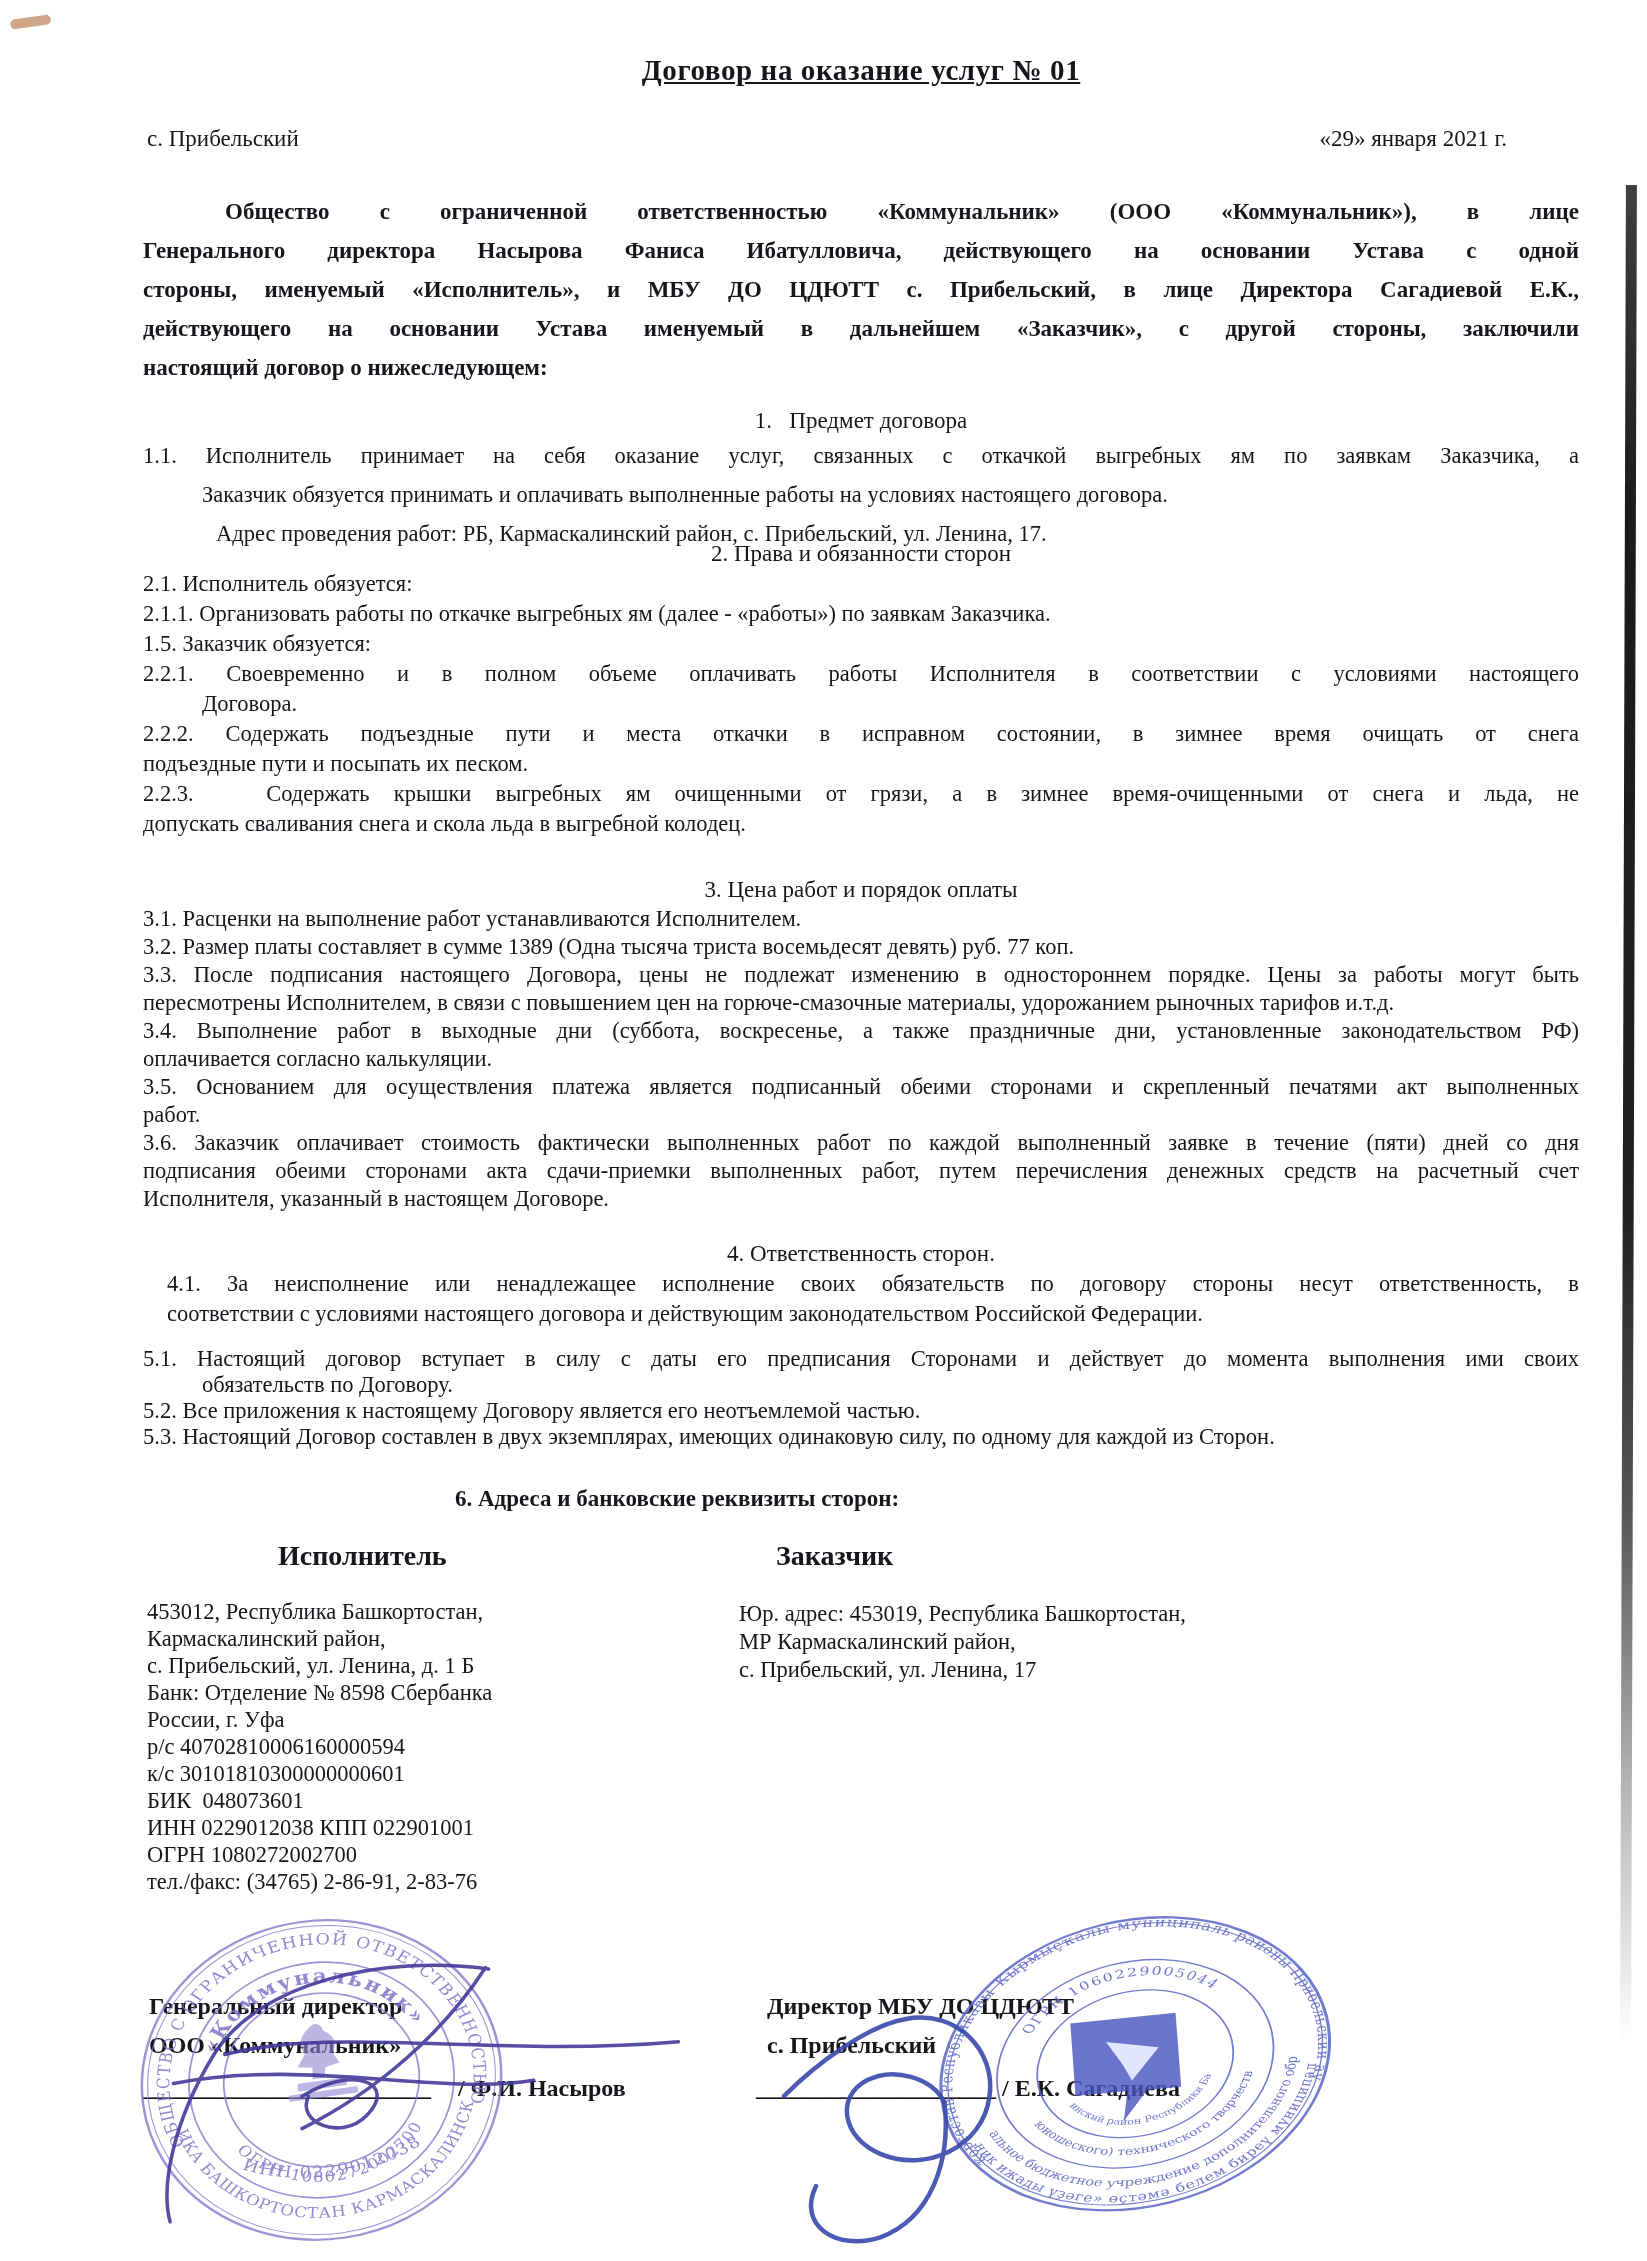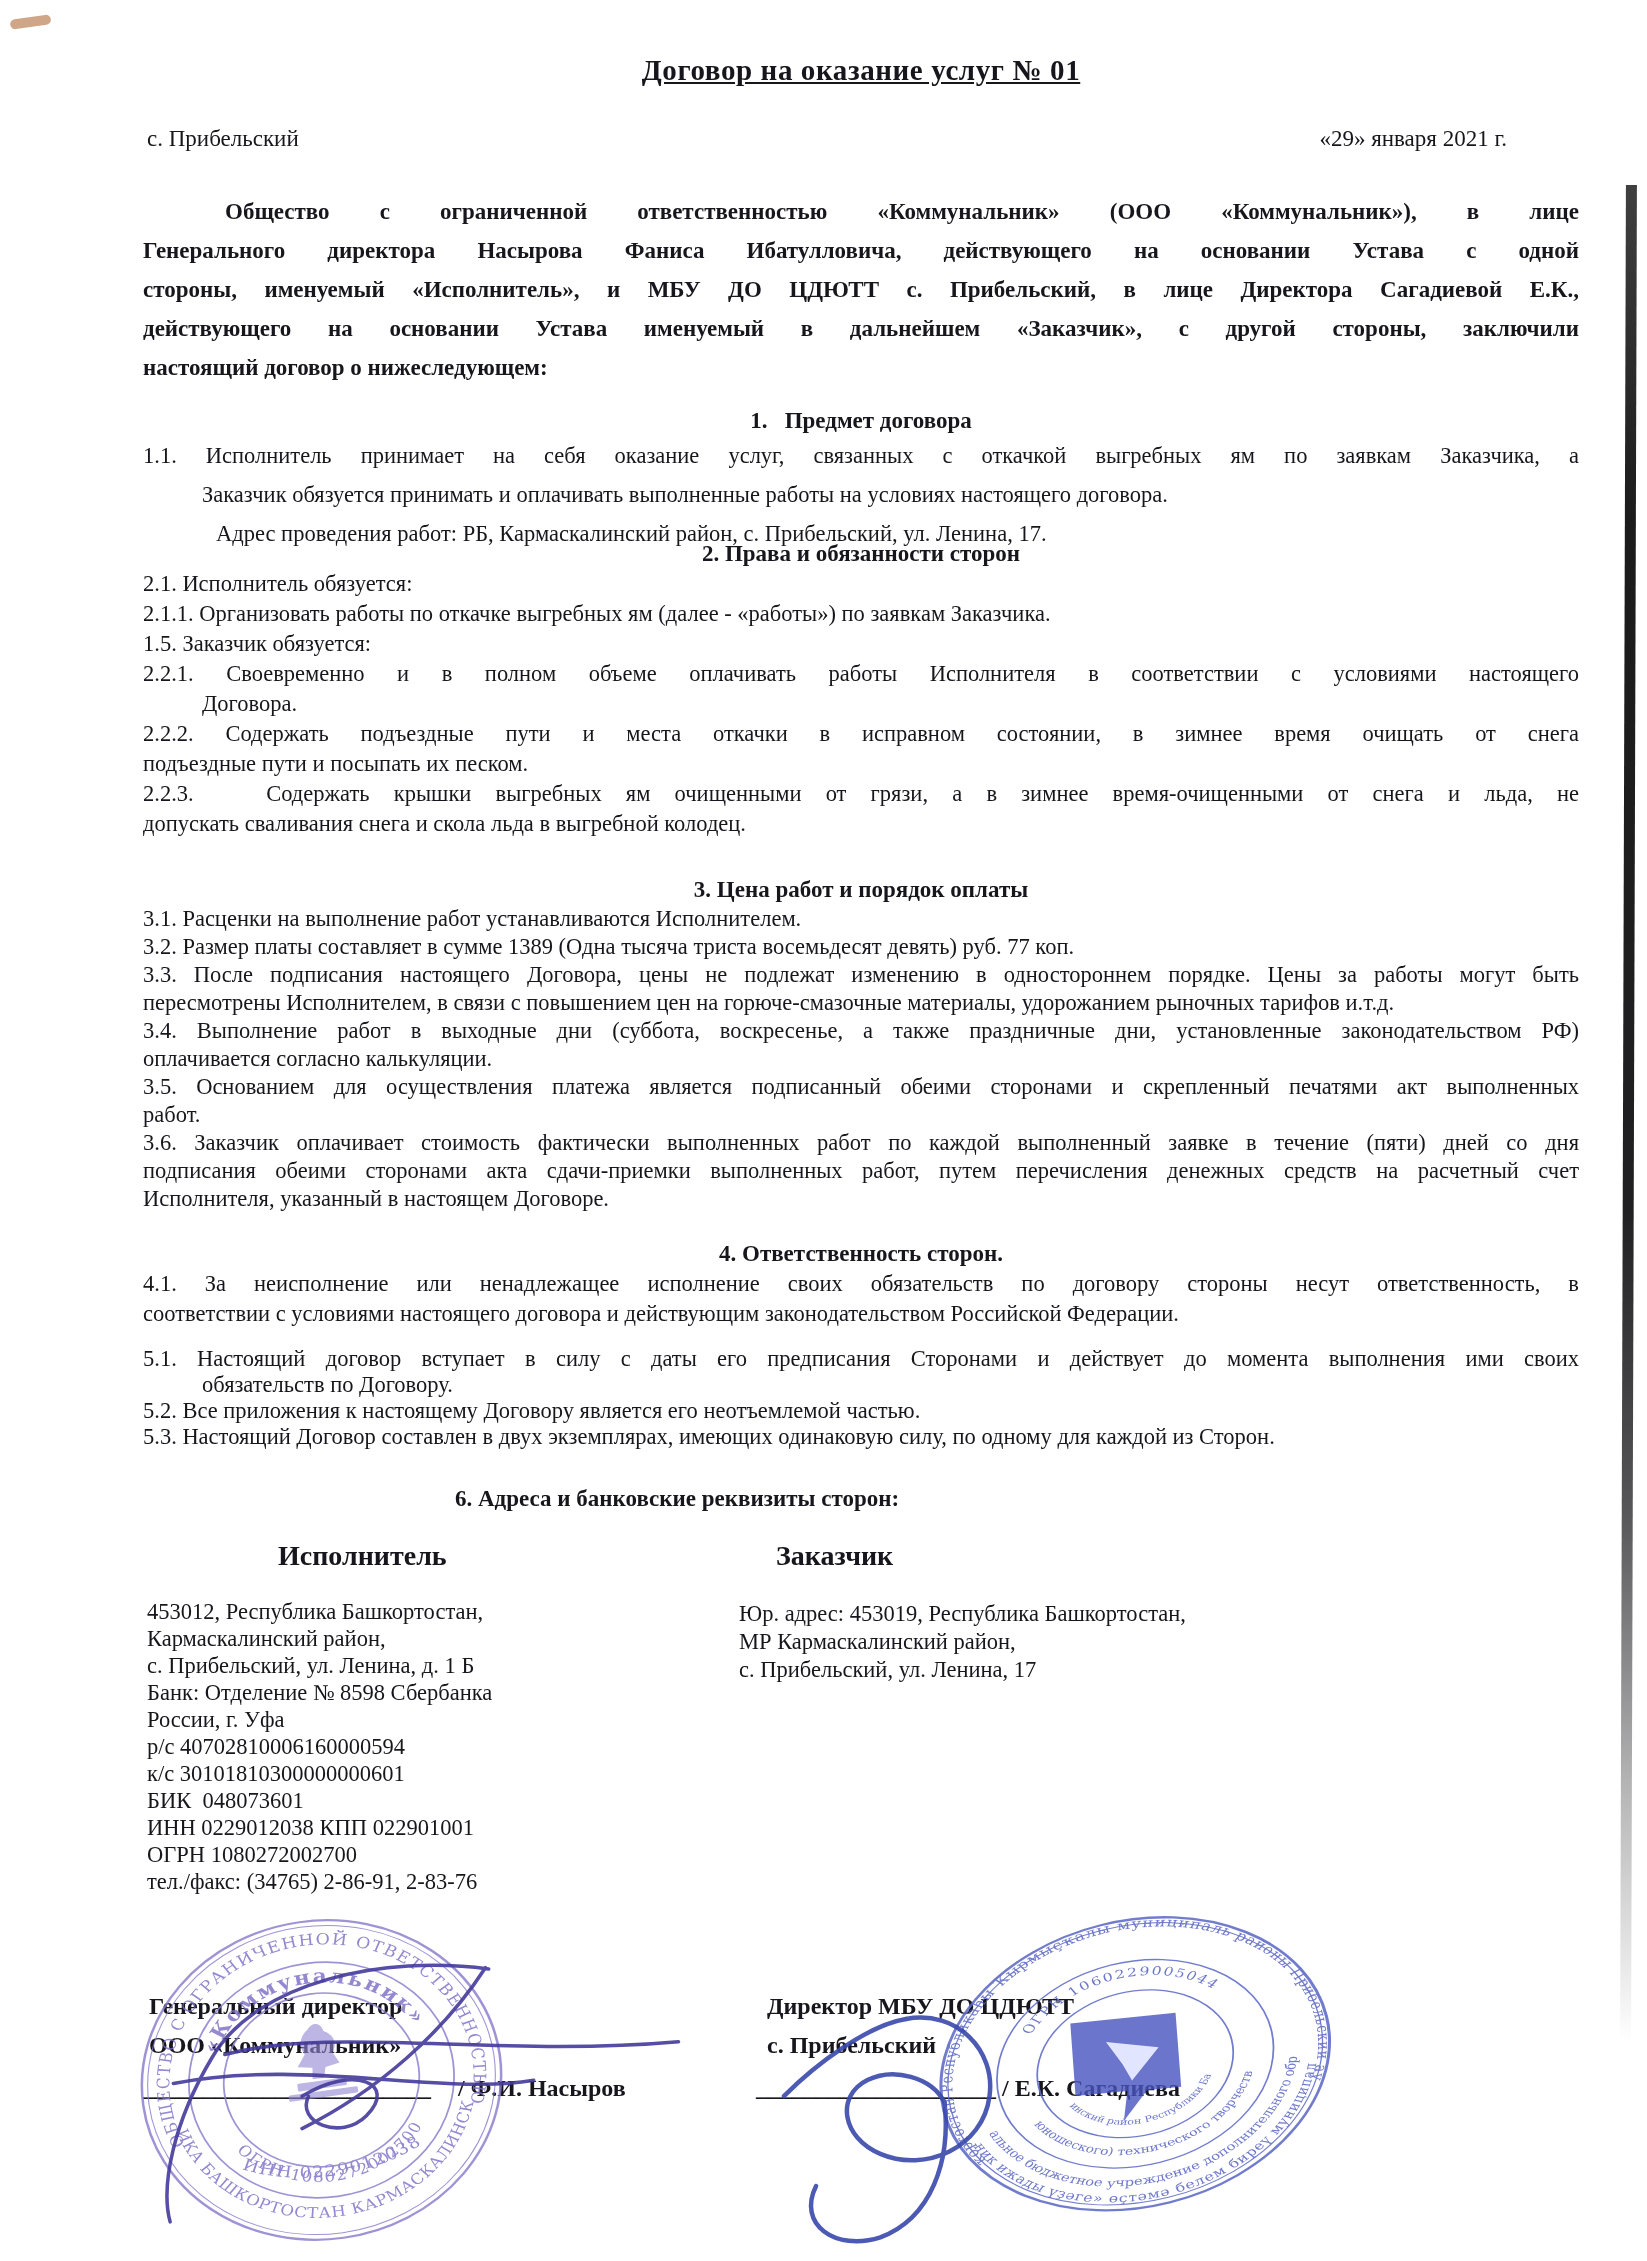--- a/index.html
+++ b/index.html
@@ -13,26 +13,26 @@
     position:absolute; top:54px; left:143px; right:68px;
     text-align:center; font-weight:bold; font-size:29px; letter-spacing:0.6px;text-decoration:underline;
   }
   .meta { position:absolute; top:126px; left:147px; right:68px; font-size:23px; }
   .meta .date { position:absolute; right:72px; top:0; }
   .intro { position:absolute; top:192px; left:143px; right:68px; font-weight:bold; font-size:23px; }
   .intro .l { line-height:39px; }
   .intro .first { text-indent:82px; }
   .jl { text-align:justify; text-align-last:justify; }
   .sec { position:absolute; left:143px; right:68px; }
-  .sec h2 { font-size:23px; line-height:31px; font-weight:bold; text-align:center; margin:0; }
+  .sec h2 { font-size:23px; line-height:31px; font-weight:normal; text-align:center; margin:0; }
   .sec .l { font-size:22.5px; }
   .s1 .l { line-height:39px; }
   .s2 .l { line-height:30px; }
   .s3 .l { line-height:28px; }
-  .s4 .l { line-height:30px; }
+  .s4 .l { line-height:30px;margin-left:24px; }
   .s5 .l { line-height:26px; }
   .mb22 { margin-bottom:14px; } .mb10 { margin-bottom:6.4px; }
   .mbm8 { margin-bottom:-5.1px; } .mbm1 { margin-bottom:-0.6px; } .mbm5 { margin-bottom:-3.2px; }
   .cont1 { padding-left:59px; }
   .addr  { padding-left:73px; }
   .h6 { position:absolute; top:1486px; left:455px; font-size:23px; font-weight:bold; }
   .req-titles { position:absolute; top:1540px; left:143px; right:68px; font-size:28px; font-weight:bold; }
   .req-titles .rt-left { margin-left:135px; }
   .req-titles .rt-right { position:absolute; left:633px; top:0; }
   .req-left  { position:absolute; top:1598px; left:147px; width:592px; font-size:22.5px; }

